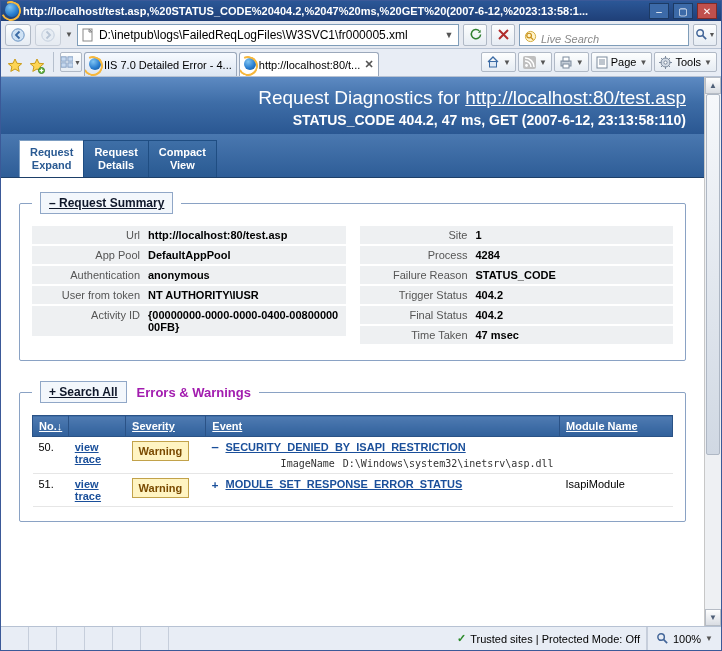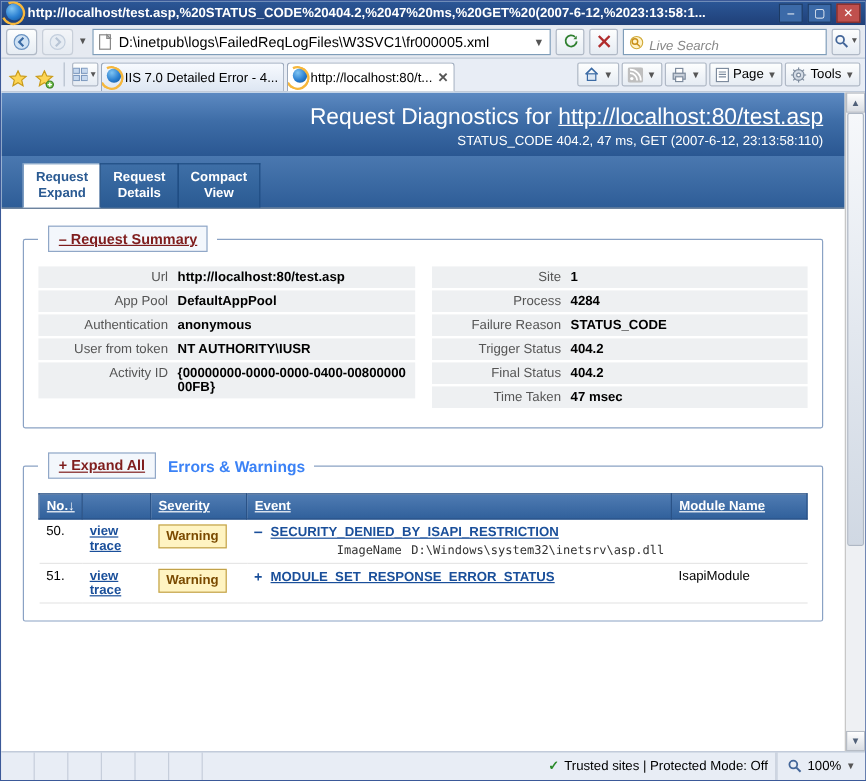--- a/index.html
+++ b/index.html
@@ -100,21 +100,21 @@
 
   
   .diag-header {
     background: linear-gradient(to bottom,#5d8ac2 0%,#3e6da7 45%,#2a5792 100%);
     color:#fff;
     padding:10px 18px 6px;
     text-align:right;
   }
   .diag-title { font-size:19px; font-weight:normal; }
   .diag-title a { color:#fff; text-decoration:underline; }
-  .diag-sub { font-size:11px; font-weight:normal; margin-top:3px; }
+  .diag-sub { font-size:14px; font-weight:bold; margin-top:3px; }
 
   
   .view-tabs {
     background: linear-gradient(to bottom,#4a78b0 0%,#2e5d97 100%);
     border-bottom:1px solid #1d3f68;
     display:flex;
     padding:6px 18px 0;
     gap:0;
   }
   .vtab {
@@ -147,26 +147,26 @@
   fieldset.sect > legend {
     padding:0 8px;
     display:flex;
     gap:10px;
     align-items:center;
   }
   .legend-btn {
     border:1px solid #90a7c7;
     background:#f3f7fc;
     padding:3px 8px;
-    color:#7f1d1d;
+    color:#0f172a;
     font-weight:bold;
     text-decoration:underline;
     font-size:12px;
   }
-  .legend-title { font-weight:bold; font-size:13px; color:#3b82f6; }
+  .legend-title { font-weight:bold; font-size:13px; color:#a21caf; }
 
   
   .two-col {
     display:flex; gap:14px;
   }
   .col { flex:1; }
   .row {
     display:flex;
     background:#eef0f2;
     margin-bottom:2px;
@@ -462,21 +462,21 @@
             <div class="row">
                 <span class="label">Time Taken</span>
                 <span class="val">47 msec</span>
               </div>
           </div>
         </div>
       </fieldset>
 
       <fieldset class="sect">
         <legend>
-          <span class="legend-btn">+ Expand All</span>
+          <span class="legend-btn">+ Search All</span>
           <span class="legend-title">Errors &amp; Warnings</span>
         </legend>
 
         <table class="err">
           <thead>
             <tr>
               <th style="width:36px">No.↓</th>
               <th style="width:60px"></th>
               <th style="width:82px">Severity</th>
               <th>Event</th>

